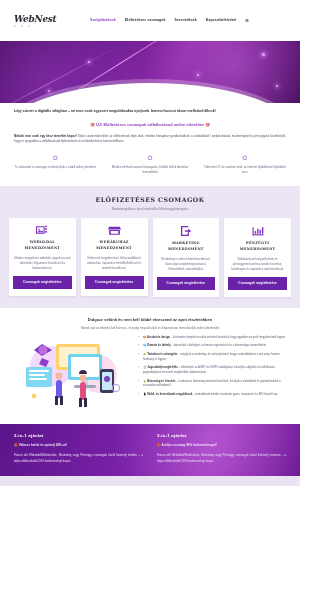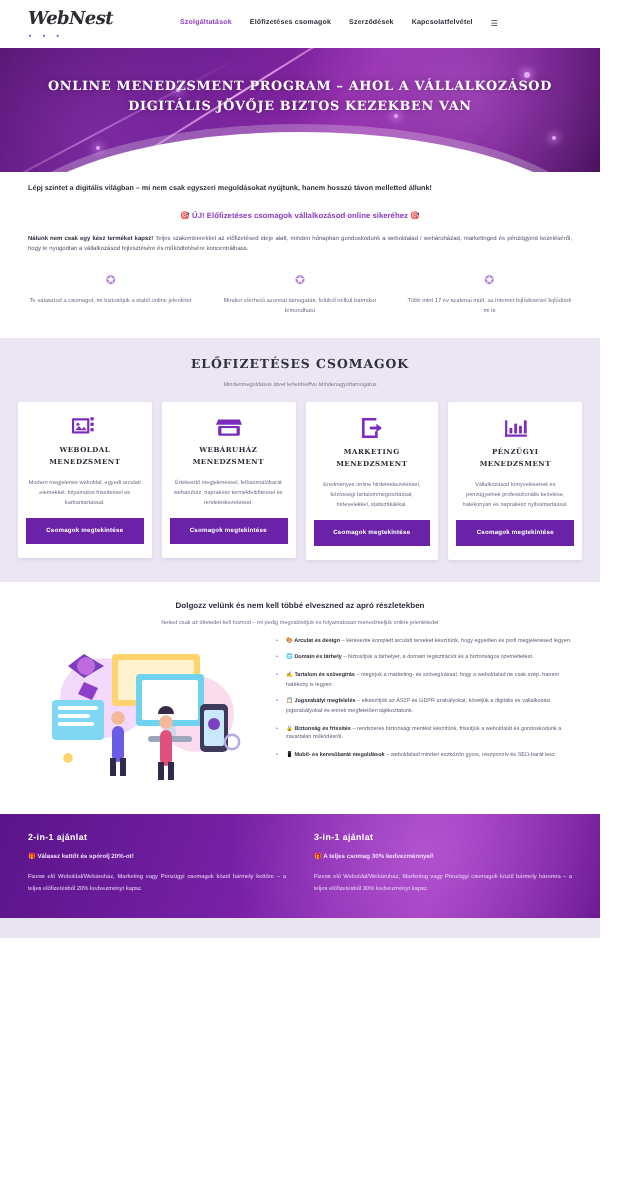--- a/index.html
+++ b/index.html
@@ -8,21 +8,21 @@
     font-family:"Liberation Sans", sans-serif;
     background:#ffffff;
     color:#3a3a4a;
     overflow:hidden;
     font-size:3.1px;
     line-height:1.5;
   }
 
   
   .header{
-    height:24px; background:#ffffff;
+    height:41px; background:#ffffff;
     display:flex; align-items:center; padding:0 14px;
   }
   .logo{
     font-family:"DejaVu Serif", serif;
     font-style:italic; font-weight:700;
     font-size:9px; letter-spacing:-0.3px;
     color:#2b2b33; width:70px;
   }
   .logo .dots{ display:block; font-size:3px; letter-spacing:2px; color:#8a4fc4; margin-top:-2px;}
   .nav{ display:flex; align-items:center; gap:9px; margin-left:6px; }
@@ -130,24 +130,20 @@
 
 <section class="hero">
   <div class="beam b1"></div>
   <div class="beam b2"></div>
   <span class="dot" style="width:3px;height:3px;top:12px;left:262px;"></span>
   <span class="dot" style="width:2px;height:2px;top:33px;left:197px;"></span>
   <span class="dot" style="width:2.5px;height:2.5px;top:50px;left:163px;"></span>
   <span class="dot" style="width:2px;height:2px;top:49px;left:48px;"></span>
   <span class="dot" style="width:1.6px;height:1.6px;top:20px;left:88px;"></span>
   <span class="dot" style="width:2px;height:2px;top:44px;left:276px;"></span>
-  <h1 class="hero-title">
-    <span>ONLINE MENEDZSMENT PROGRAM – AHOL A VÁLLALKOZÁSOD</span><br>
-    <span>DIGITÁLIS JÖVŐJE BIZTOS KEZEKBEN VAN</span>
-  </h1>
 </section>
 
 <section class="intro">
   <p class="intro-lead">Lépj szintet a digitális világban – mi nem csak egyszeri megoldásokat nyújtunk, hanem hosszú távon melletted állunk!</p>
   <p class="intro-cta">🎯 ÚJ! Előfizetéses csomagok vállalkozásod online sikeréhez 🎯</p>
   <p class="intro-body">
     <b>Nálunk nem csak egy kész terméket kapsz!</b><span> Teljes szakemberekkel az előfizetésed ideje alatt, minden hónapban gondoskodunk a weboldalad / webáruházad, marketinged és pénzügyeid kezeléséről, hogy te nyugodtan a vállalkozásod fejlesztésére és működtetésére koncentrálhass.</span>
   </p>
 </section>
 

